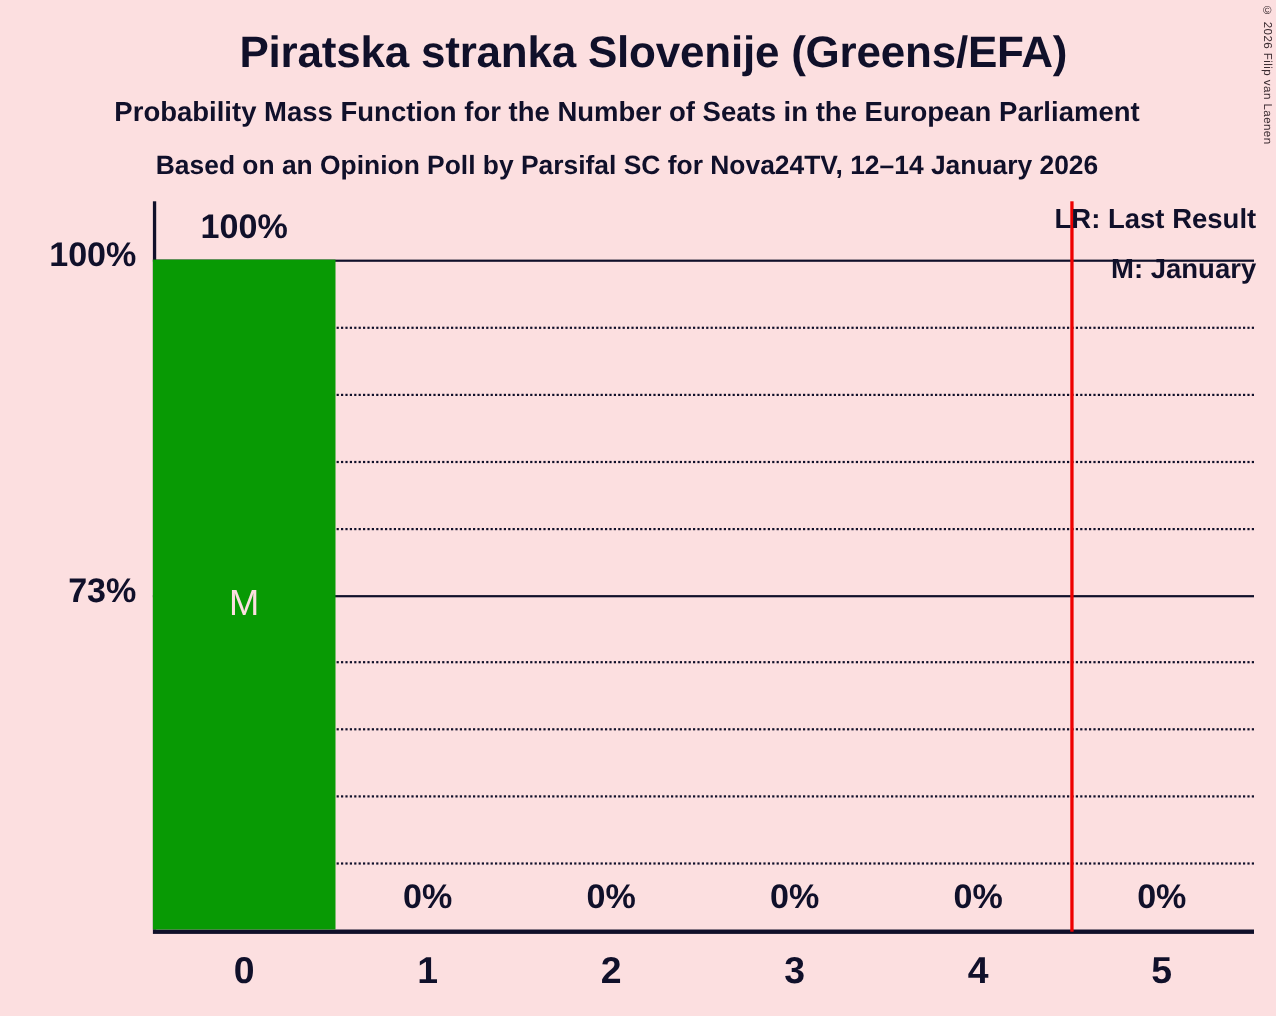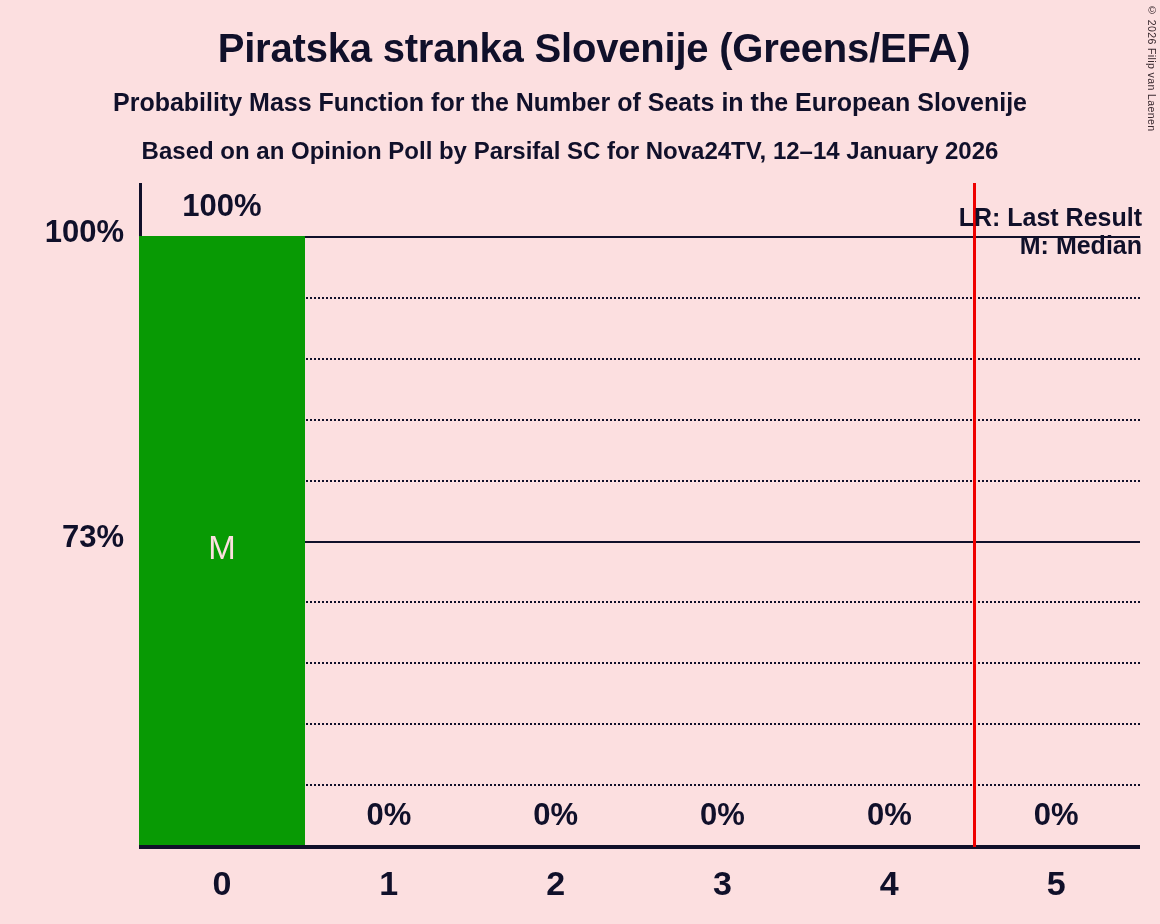--- a/index.html
+++ b/index.html
@@ -161,36 +161,36 @@
   .legend-entry {
     position: absolute;
     right: 18px;
     text-align: right;
     font-size: 25px;
     font-weight: bold;
     color: #10102a;
     white-space: nowrap;
     z-index: 7;
   }
-  #legend-lr { top: 203px; text-align: center; }
+  #legend-lr { top: 185px; text-align: center; }
   #legend-m  { top: 231px; }
 </style>
 </head>
 <body>
 
 <div id="chart-root">
 
   <div class="title" id="chart-title">Piratska stranka Slovenije (Greens/EFA)</div>
-  <div class="title" id="chart-subtitle">Probability Mass Function for the Number of Seats in the European Slovenije</div>
+  <div class="title" id="chart-subtitle">Probability Mass Function for the Number of Seats in the European Parliament</div>
   <div class="title" id="chart-subsubtitle">Based on an Opinion Poll by Parsifal SC for Nova24TV, 12–14 January 2026</div>
 
   <div id="copyright">© 2026 Filip van Laenen</div>
 
   <div class="legend-entry" id="legend-lr">LR: Last Result</div>
-  <div class="legend-entry" id="legend-m">M: Median</div>
+  <div class="legend-entry" id="legend-m">M: January</div>
 
   <div id="plot">
     <div id="gridlines">
         <div class="gridline" style="top: 548.1px;"></div>
         <div class="gridline" style="top: 487.2px;"></div>
         <div class="gridline" style="top: 426.3px;"></div>
         <div class="gridline" style="top: 365.4px;"></div>
         <div class="gridline" style="top: 243.6px;"></div>
         <div class="gridline" style="top: 182.7px;"></div>
         <div class="gridline" style="top: 121.8px;"></div>

